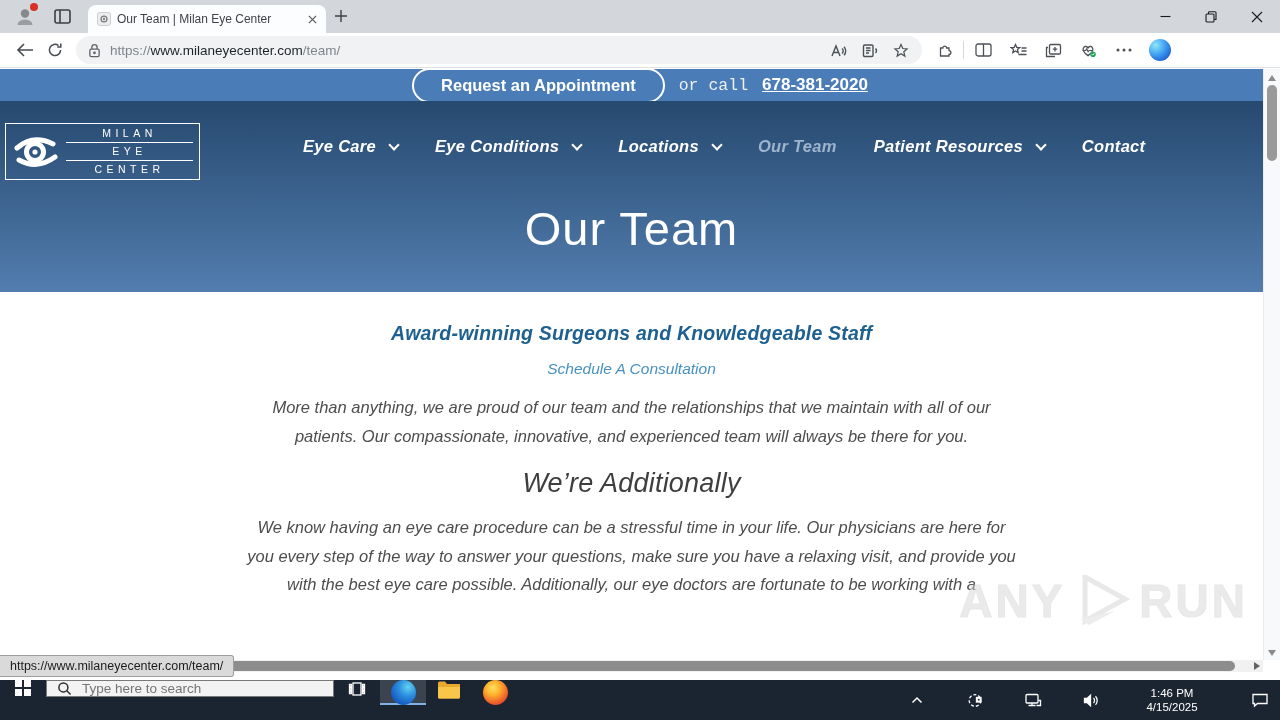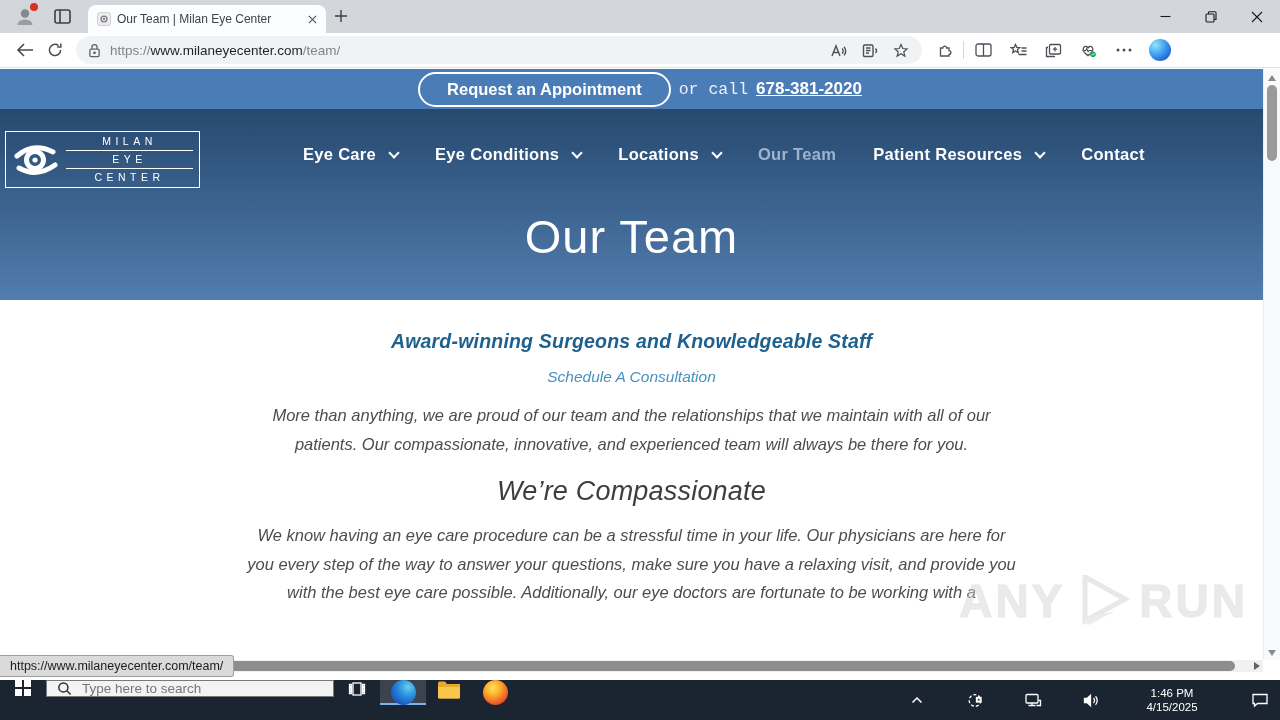--- a/index.html
+++ b/index.html
@@ -27,32 +27,32 @@
   .pill-icon { width:31px; height:26px; display:flex; align-items:center; justify-content:center; color:#4c5056; }
   .toolbar-right { display:flex; align-items:center; margin-left:4px; }
   .tb-icon { width:35px; height:28px; display:flex; align-items:center; justify-content:center; color:#4c5056; }
   .tb-sep { width:1px; height:18px; background:#d5d7da; margin:0 2px; }
   .copilot { width:22px; height:22px; border-radius:50%; margin-left:8px;
              background:radial-gradient(circle at 30% 28%, #8ee7f7 0%, #3f9df2 45%, #1f5fd0 80%, #1848a8 100%); }
 
   
   .page { position:absolute; top:69px; left:0; right:0; bottom:40px; background:#fff; overflow:hidden; }
 
-  .topbar { height:40px; background:var(--brand-blue,#4a7cb7); display:flex; align-items:center; justify-content:center; gap:8px; }
+  .topbar { height:32px; background:var(--brand-blue,#4a7cb7); display:flex; align-items:center; justify-content:center; gap:14px; }
   .appt-btn { border:2px solid #fff; border-radius:19px; color:#fff; font-weight:700; font-size:16.5px; padding:6px 27px; background:transparent; cursor:pointer; font-family:inherit; }
   .orcall { color:#eef2f7; font-size:16.5px;font-family:Liberation Mono, monospace; }
   .phone { color:#fff; font-weight:700; font-size:17px; text-decoration:underline; }
 
   .navhero { height:191px; background:linear-gradient(180deg, var(--nav-gradient-top,#26496f) 0%, var(--nav-gradient-bottom,#527dae) 100%); position:relative; }
   .logo { position:absolute; left:5px; top:22px; width:195px; height:57px; border:1px solid #fff; display:flex; }
   .logo-eye { width:60px; display:flex; align-items:center; justify-content:center; }
   .logo-text { flex:1; display:flex; flex-direction:column; justify-content:center; padding-right:6px; }
   .logo-row { color:#fff; font-size:10.5px; letter-spacing:4.5px; text-align:center; padding:2px 0 3px; }
   .logo-row.lined { border-bottom:1px solid #fff; }
-  .mainnav { position:absolute; left:303px; top:36px; right:10px; display:flex; align-items:center; column-gap:37px; }
+  .mainnav { position:absolute; left:303px; top:36px; right:10px; display:flex; align-items:center; column-gap:37px;font-style:italic; }
   .nav-item { color:#fff; font-weight:700; font-size:16.5px; letter-spacing:.3px; display:flex; align-items:center; gap:14px; cursor:pointer; white-space:nowrap; }
   .nav-item.active { color:var(--nav-active-muted,#9db4cf); }
   .chev { width:8px; height:8px; border-right:2px solid #fff; border-bottom:2px solid #fff; transform:rotate(45deg); margin-top:-4px; }
   .hero-title { position:absolute; top:100px; left:0; width:1263px; text-align:center; color:#fff; font-size:47px; font-weight:300; letter-spacing:1px; }
 
   .content { width:1263px; text-align:center; padding-top:30px;font-style:italic; }
   .subtitle { font-size:19.5px; font-weight:700; color:var(--heading-blue,#1e6190); letter-spacing:.2px; }
   .cta { display:inline-block; margin-top:15px; color:var(--link-blue,#4792c0); font-size:15.5px; text-decoration:none; cursor:pointer; }
   .section-h { margin-top:32px; font-size:27px; color:#3e3e3e; font-weight:500; letter-spacing:.2px; }
   .section-h.second { margin-top:18px; }
@@ -283,21 +283,21 @@
           </span>
       </nav>
 
       <div class="hero-title">Our Team</div>
     </div>
 
     <div class="content">
       <div class="subtitle">Award-winning Surgeons and Knowledgeable Staff</div>
       <a class="cta">Schedule A Consultation</a>
       <p class="section-p">More than anything, we are proud of our team and the relationships that we maintain with all of our patients. Our compassionate, innovative, and experienced team will always be there for you.</p>
-      <h2 class="section-h second">We’re Compassionate</h2>
+      <h2 class="section-h second">We’re Additionally</h2>
       <p class="section-p second">We know having an eye care procedure can be a stressful time in your life. Our physicians are here for you every step of the way to answer your questions, make sure you have a relaxing visit, and provide you with the best eye care possible. Additionally, our eye doctors are fortunate to be working with a</p>
     </div>
 
     <div class="watermark">
       <span class="wm-text">ANY</span>
       <svg width="62" height="52" viewBox="0 0 62 52">
         <polygon points="14,2 54,24 14,46" fill="none" stroke="#d2d2d2" stroke-width="5"></polygon>
         <polygon points="10,44 44,36 18,50" fill="#dadada"></polygon>
       </svg>
       <span class="wm-text">RUN</span>

